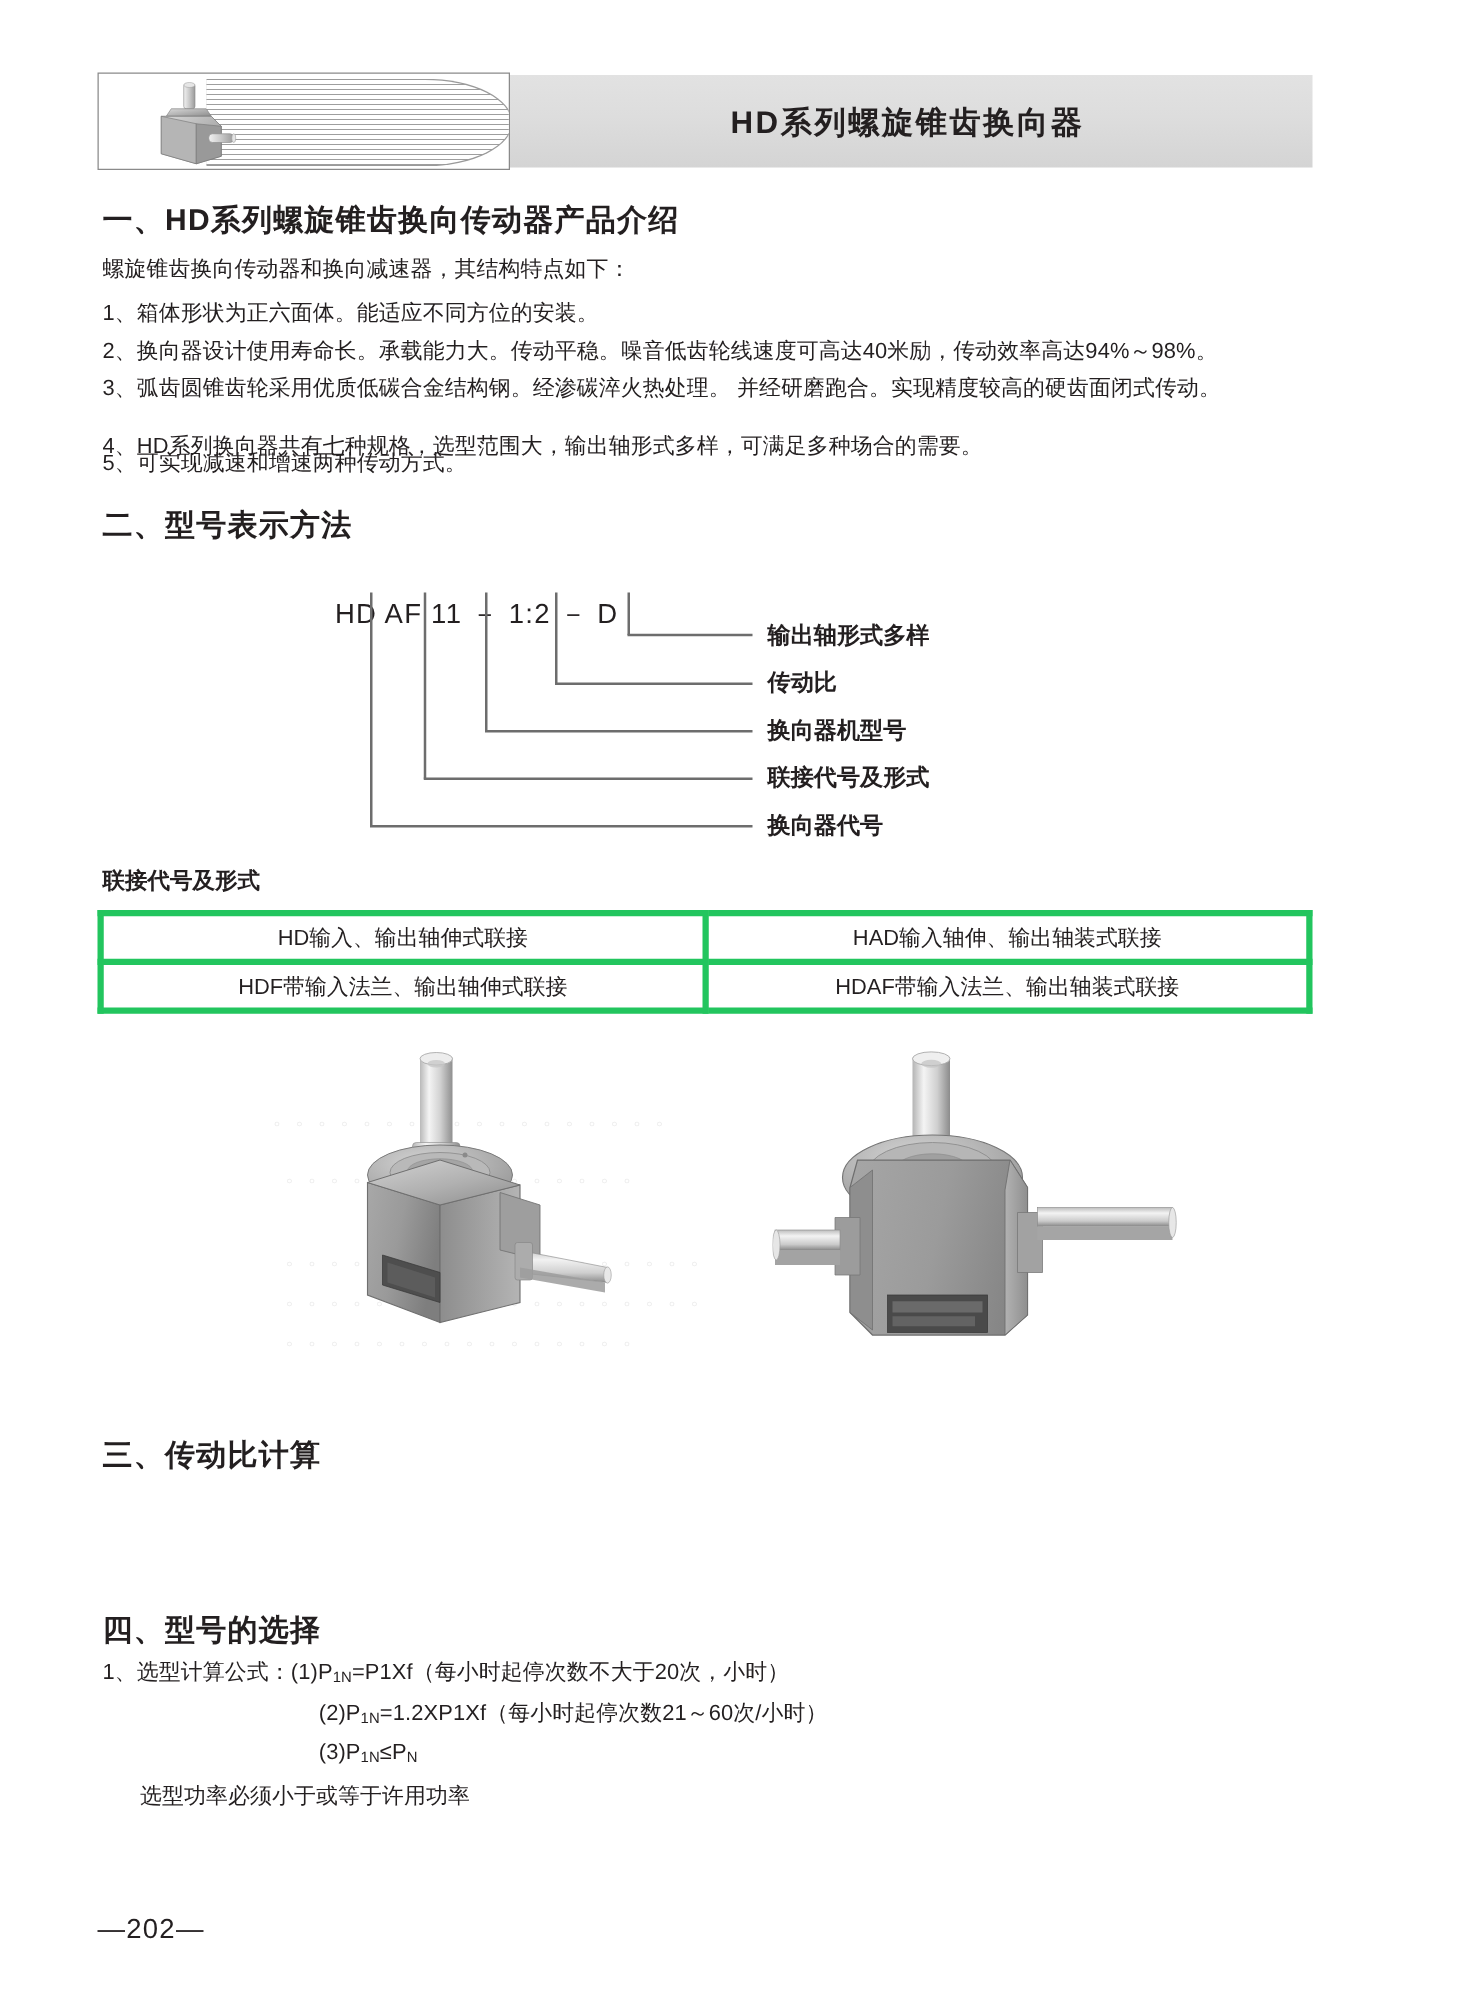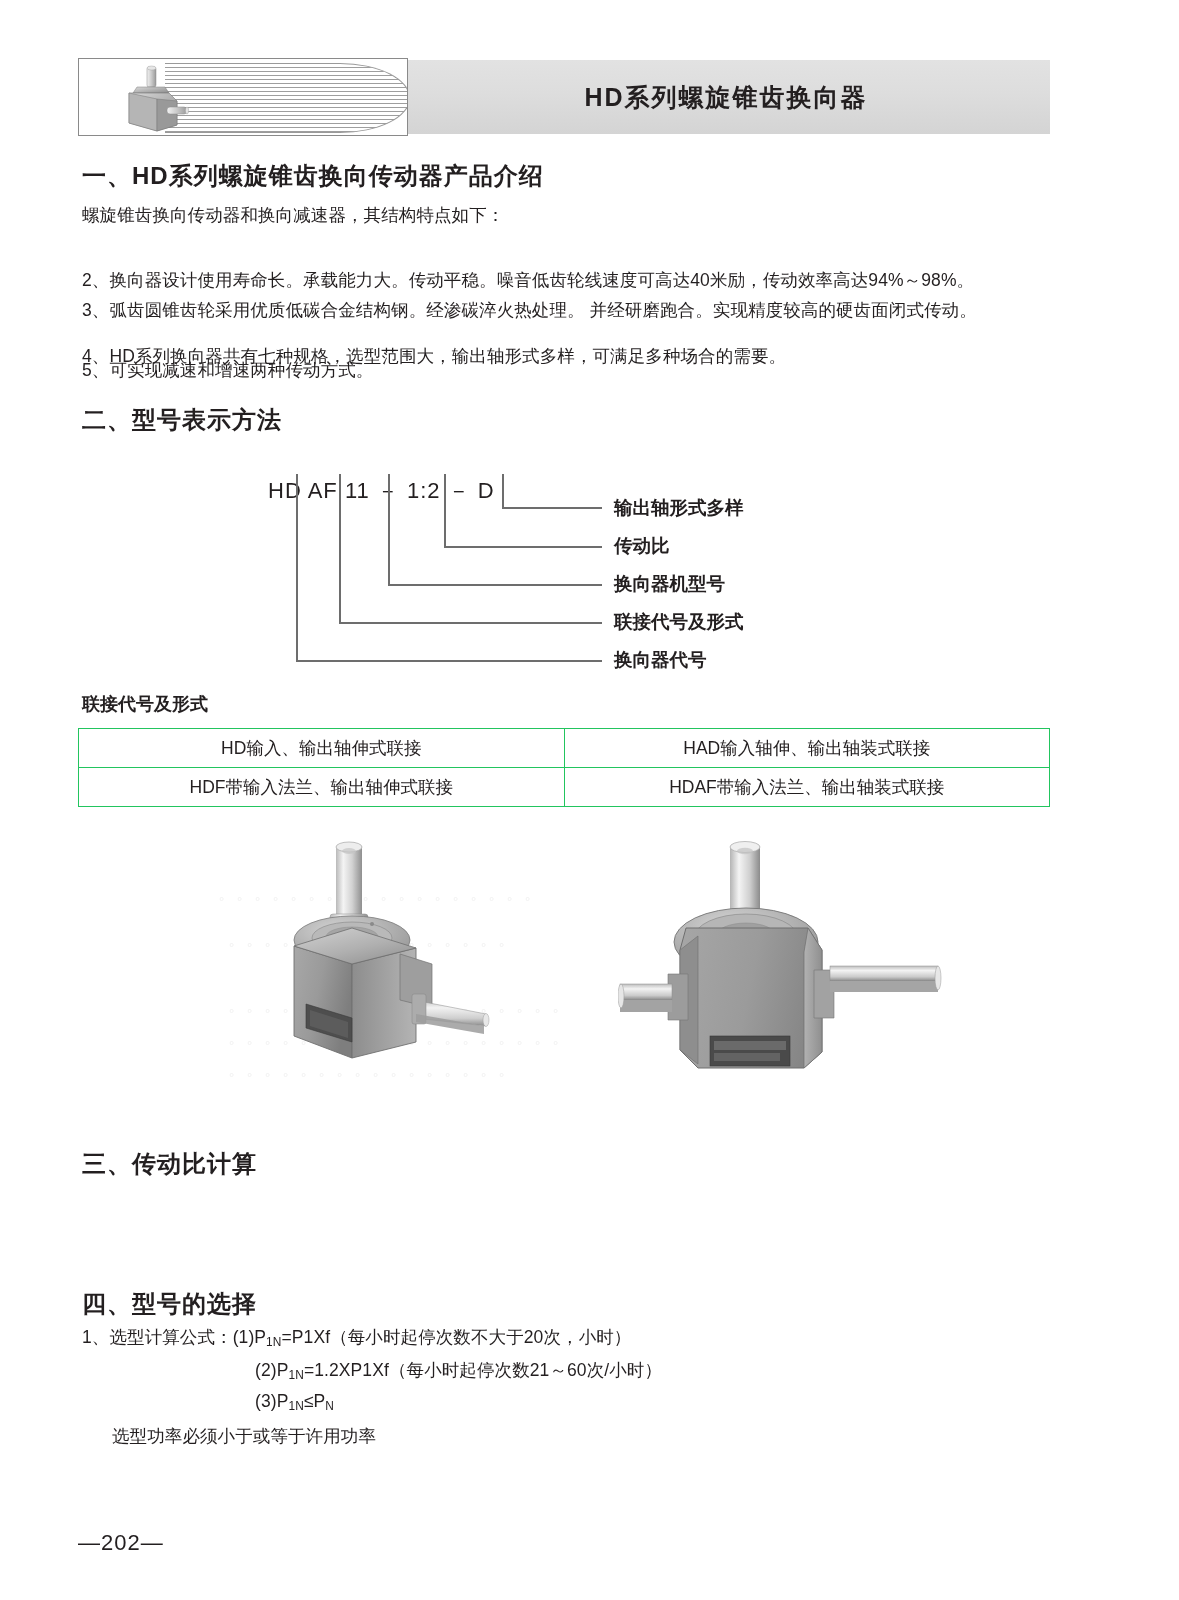--- a/index.html
+++ b/index.html
@@ -104,21 +104,21 @@
 
   
   .conn-table {
     position: absolute;
     left: 78px; top: 728px;
     width: 972px; height: 78px;
     border-collapse: collapse;
     table-layout: fixed;
   }
   .conn-table td {
-    border: 1px solid #22c55e;
+    border: 5px solid #22c55e;
     text-align: center;
     vertical-align: middle;
     font-size: 17.5px;
     height: 39px;
     padding: 0 6px;
   }
 
   
   .photos {
     position: absolute;
@@ -197,20 +197,21 @@
         <rect x="60" y="42" width="20" height="7" rx="3" fill="url(#gbB)" stroke="#8a8a8a" stroke-width="0.5"></rect>
         <ellipse cx="80" cy="45.5" rx="1.6" ry="3.5" fill="#e4e4e4" stroke="#909090" stroke-width="0.4"></ellipse>
       </svg>
     </div>
 
     <div class="banner-title">HD系列螺旋锥齿换向器</div>
   </div>
 
   <div class="h2" style="left:82px; top:160px;">一、HD系列螺旋锥齿换向传动器产品介绍</div>
   <div class="body-line" style="left:82px; top:203px;">螺旋锥齿换向传动器和换向减速器，其结构特点如下：</div>
+  <div class="body-line" style="left:82px; top:238px;">1、箱体形状为正六面体。能适应不同方位的安装。</div>
   <div class="body-line" style="left:82px; top:268px;">2、换向器设计使用寿命长。承载能力大。传动平稳。噪音低齿轮线速度可高达40米励，传动效率高达94%～98%。</div>
   <div class="body-line" style="left:82px; top:298px;">3、弧齿圆锥齿轮采用优质低碳合金结构钢。经渗碳淬火热处理。 并经研磨跑合。实现精度较高的硬齿面闭式传动。</div>
   <div class="body-line" style="left:82px; top:344px;">4、HD系列换向器共有七种规格，选型范围大，输出轴形式多样，可满足多种场合的需要。</div>
   <div class="body-line" style="left:82px; top:358px;">5、可实现减速和增速两种传动方式。</div>
 
   <div class="h2" style="left:82px; top:404px;">二、型号表示方法</div>
 
   <div class="model-code" style="left:268px; top:448px;margin-top:28px;">HD    AF    11  －  1:2   －  D</div>
 
   <div class="leader leader-v" style="left:502px; top:474px; height:34px;"></div>

